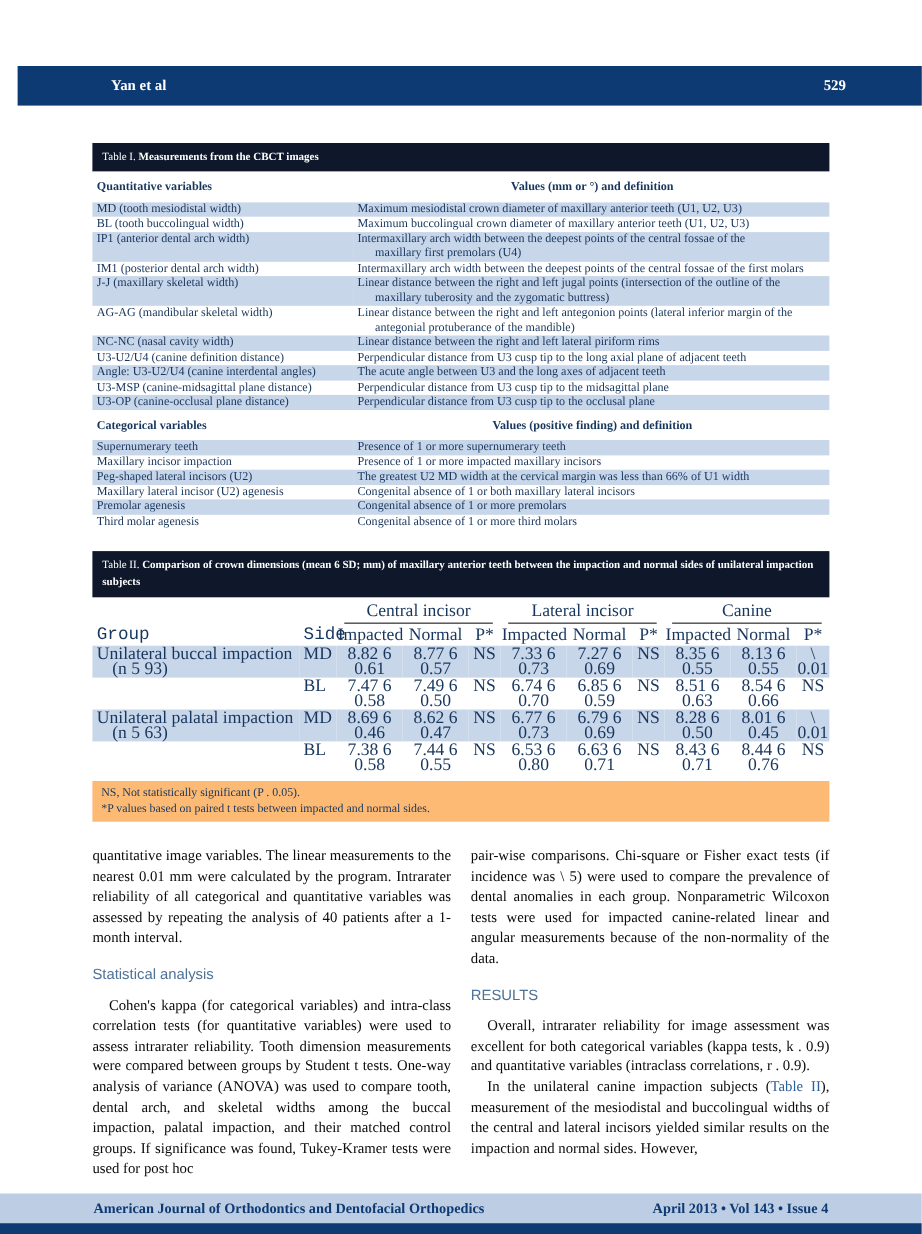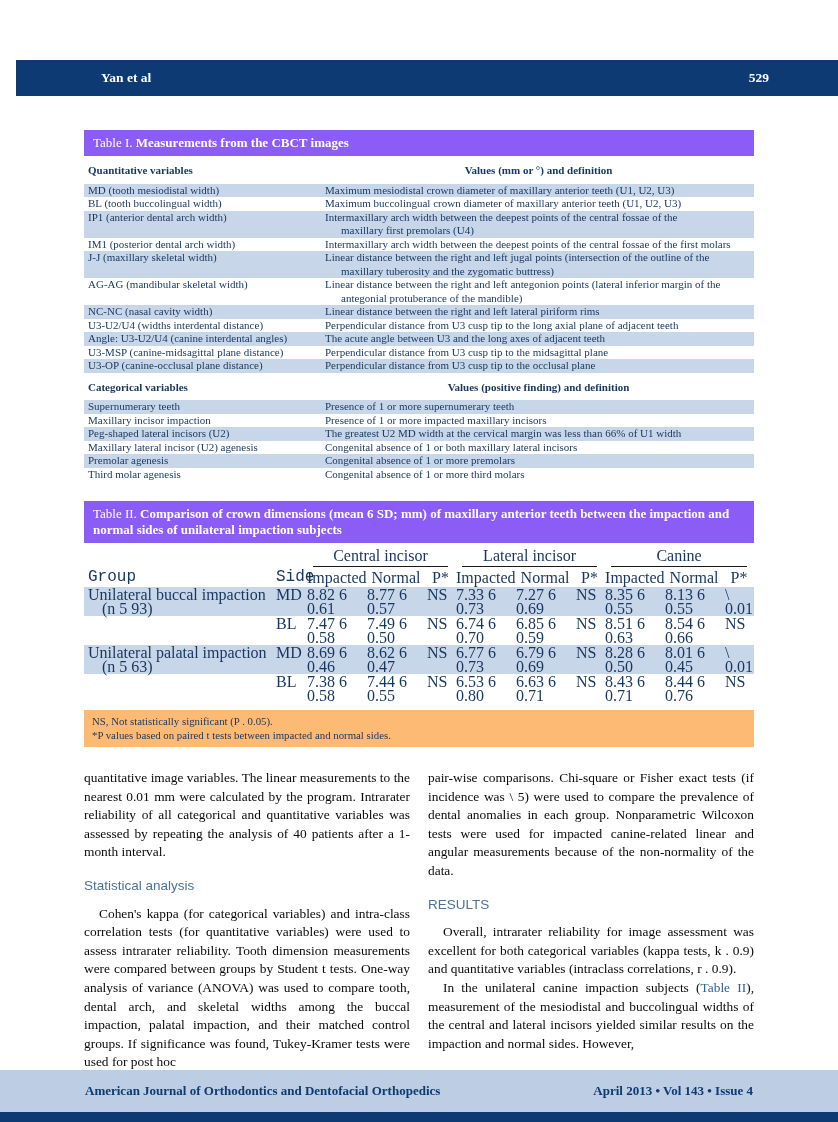--- a/index.html
+++ b/index.html
@@ -11,21 +11,21 @@
   .runhead {
     position:absolute; top:60px; left:0; width:838px; height:36px;
     background:#0e3a73; color:#fff; display:flex; align-items:center;
     justify-content:space-between; padding:0 85px;
     font-size:13.5px; font-weight:bold;margin-left:16px;
   }
   .content { position:absolute; left:84px; top:130px; width:670px; }
 
   
   .tbar {
-    background:#8b5cf6; color:#fff; padding:5px 9px; font-size:13px;
+    background:#0f172a; color:#fff; padding:5px 9px; font-size:10px;
     line-height:16px;
   }
   .tbar .tlabel { font-weight:normal; }
   .tbar .ttitle { font-weight:bold; }
   table { border-collapse:collapse; width:100%; table-layout:fixed; }
   td, th { vertical-align:top; font-weight:normal; }
 
   
   .t1 td { font-size:11px; line-height:13.5px; color:#17365d; padding:0 2px 0 4px; }
   .t1 .hdr td { font-weight:bold; padding:8px 2px 6px 4px; color:#17365d; background:#fff; }
@@ -35,42 +35,42 @@
   .t1 .def2 { padding-left:16px; }
 
   
   .t2wrap { margin-top:20px; }
   .t2 td, .t2 th { font-size:16px; line-height:13.5px; color:#17365d; }
   .t2 .spanrow td { padding-top:6px; }
   .spanner { text-align:center; border-bottom:1.5px solid #1a1a1a; padding-bottom:3px; margin:0 7px; }
   .t2 .colhdr th { padding:4px 1px 3px 1px; text-align:center; }
   .t2 .colhdr th.L { text-align:left; padding-left:4px;font-family:Liberation Mono, monospace; }
   .t2 tbody.data tr.shade td { background:#c8d6ea; }
-  .t2 tbody.data td { padding:1px 1px; }
+  .t2 tbody.data td { padding:1px 1px; text-align:center; }
   .t2 tbody.data td.L { text-align:left; padding-left:4px; }
   .t2 .g2 { padding-left:14px; }
   .footnotes {
     margin-top:7px; background:#fdba74; padding:4px 8px 5px 8px;
     font-size:10.8px; line-height:14px; color:#17365d;
   }
 
   
   .cols { display:flex; gap:18px; margin-top:22px; }
   .col { width:338px; font-size:13.4px; line-height:18.6px; text-align:justify; color:#0a0a0a; }
   .col p.ind { text-indent:15px; }
   .col p.noind { text-indent:0; }
   .subhead {
     font-family:"Liberation Sans", sans-serif; color:#4d7296;
     font-size:13.5px; font-weight:normal; margin:15px 0 9px 0; text-align:left;
   }
   .xref { color:#2c5f9b; text-decoration:none; cursor:pointer; }
 
   
   .footband {
-    position:absolute; left:0; bottom:10px; width:838px; height:42px;
+    position:absolute; left:0; bottom:10px; width:838px; height:27px;
     background:#bccde4; color:#0e3a73; display:flex; align-items:center;
     justify-content:space-between; padding:0 85px; font-size:13px; font-weight:bold;
   }
   .footstrip { position:absolute; left:0; bottom:0; width:838px; height:10px; background:#0e3a73; }
 </style>
 </head>
 <body>
 
 <div class="runhead">
   <span>Yan et al</span>
@@ -135,21 +135,21 @@
               <div class="def2">antegonial protuberance of the mandible)</div>
             </td>
           </tr>
         <tr>
             <td>NC-NC (nasal cavity width)</td>
             <td>
               <div>Linear distance between the right and left lateral piriform rims</div>
             </td>
           </tr>
         <tr>
-            <td>U3-U2/U4 (widths interdental distance)</td>
+            <td>U3-U2/U4 (canine definition distance)</td>
             <td>
               <div>Perpendicular distance from U3 cusp tip to the long axial plane of adjacent teeth</div>
             </td>
           </tr>
         <tr>
             <td>Angle: U3-U2/U4 (canine interdental angles)</td>
             <td>
               <div>The acute angle between U3 and the long axes of adjacent teeth</div>
             </td>
           </tr>

